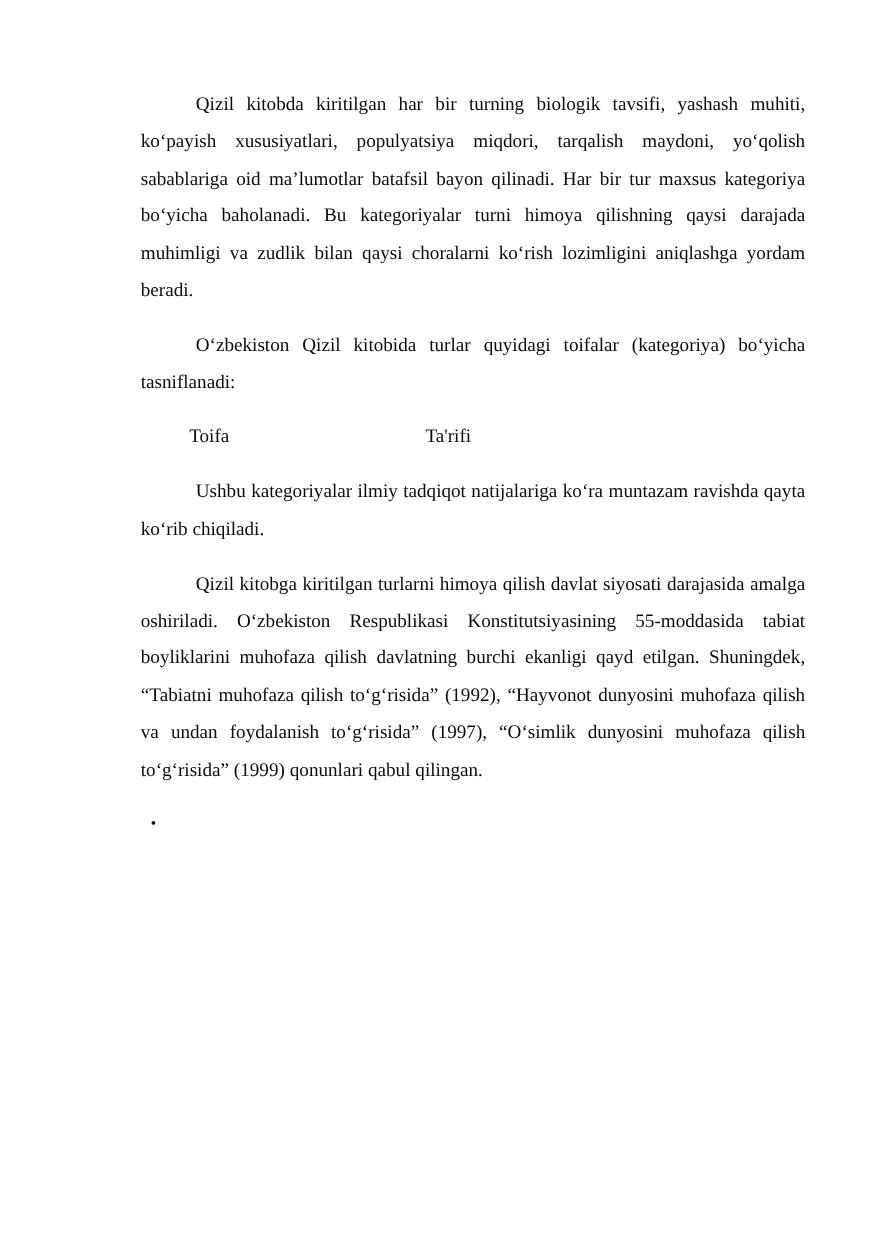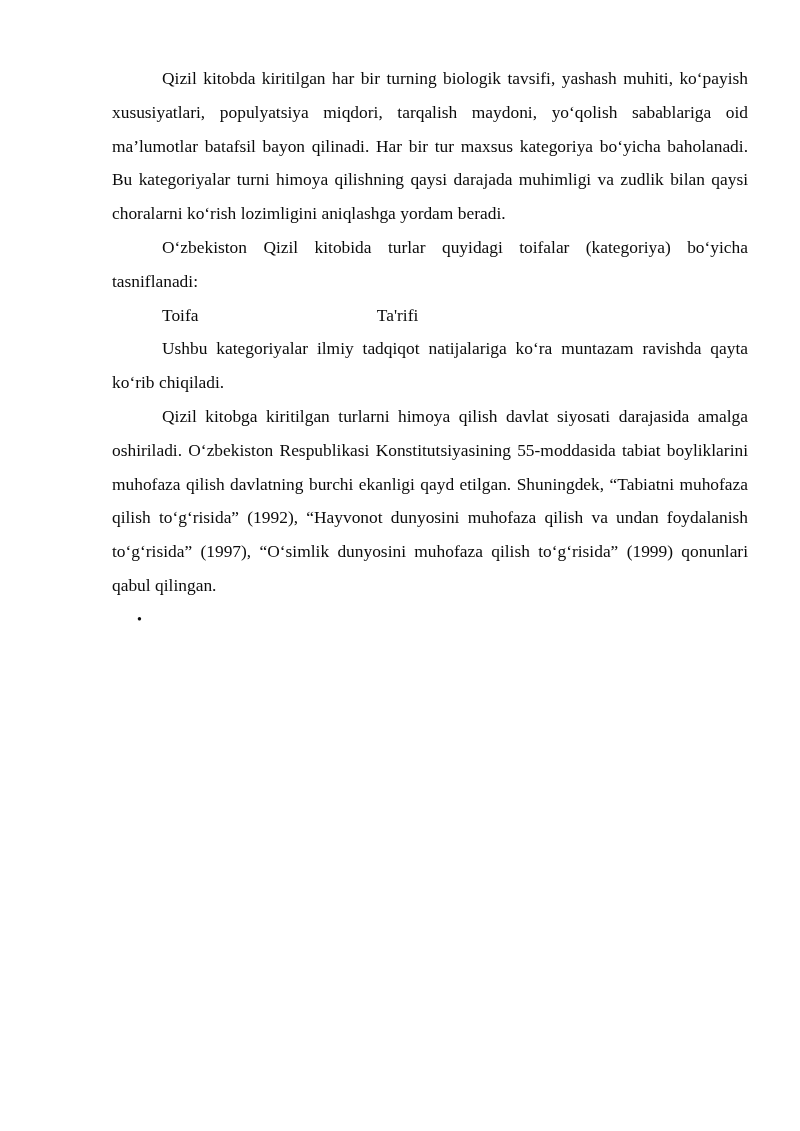--- a/index.html
+++ b/index.html
@@ -29,35 +29,35 @@
 
   .content {
     position: absolute;
     left: 112px;
     top: 62px;
     width: 636px;
   }
 
   
   p.para {
-    margin: 0;
+    margin: 16px;
     font-size: 17.4px;
     line-height: 33.8px;
     text-align: justify;
     text-justify: inter-word;
     text-indent: 50px;
     hyphens: none;
     word-spacing: 0.1px;
   }
 
   
   .deftable {
     width: 636px;
     border-collapse: collapse;
-    margin: 0;
+    margin: 10px;
   }
   .deftable td {
     padding: 0;
     border: 0;
     vertical-align: top;
     font-size: 17.4px;
     line-height: 33.8px;
   }
   .deftable td.colL {
     width: 228px;

